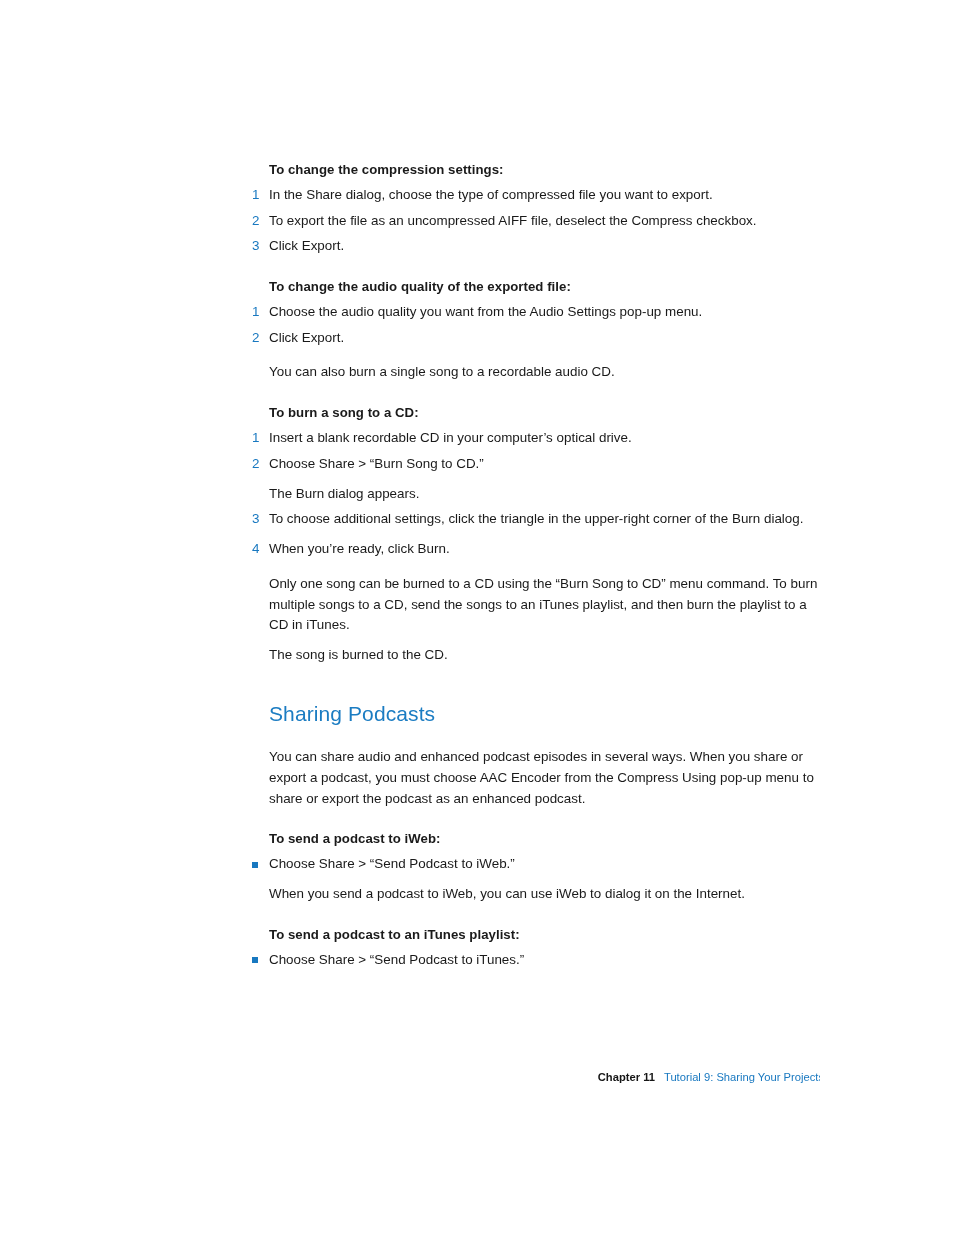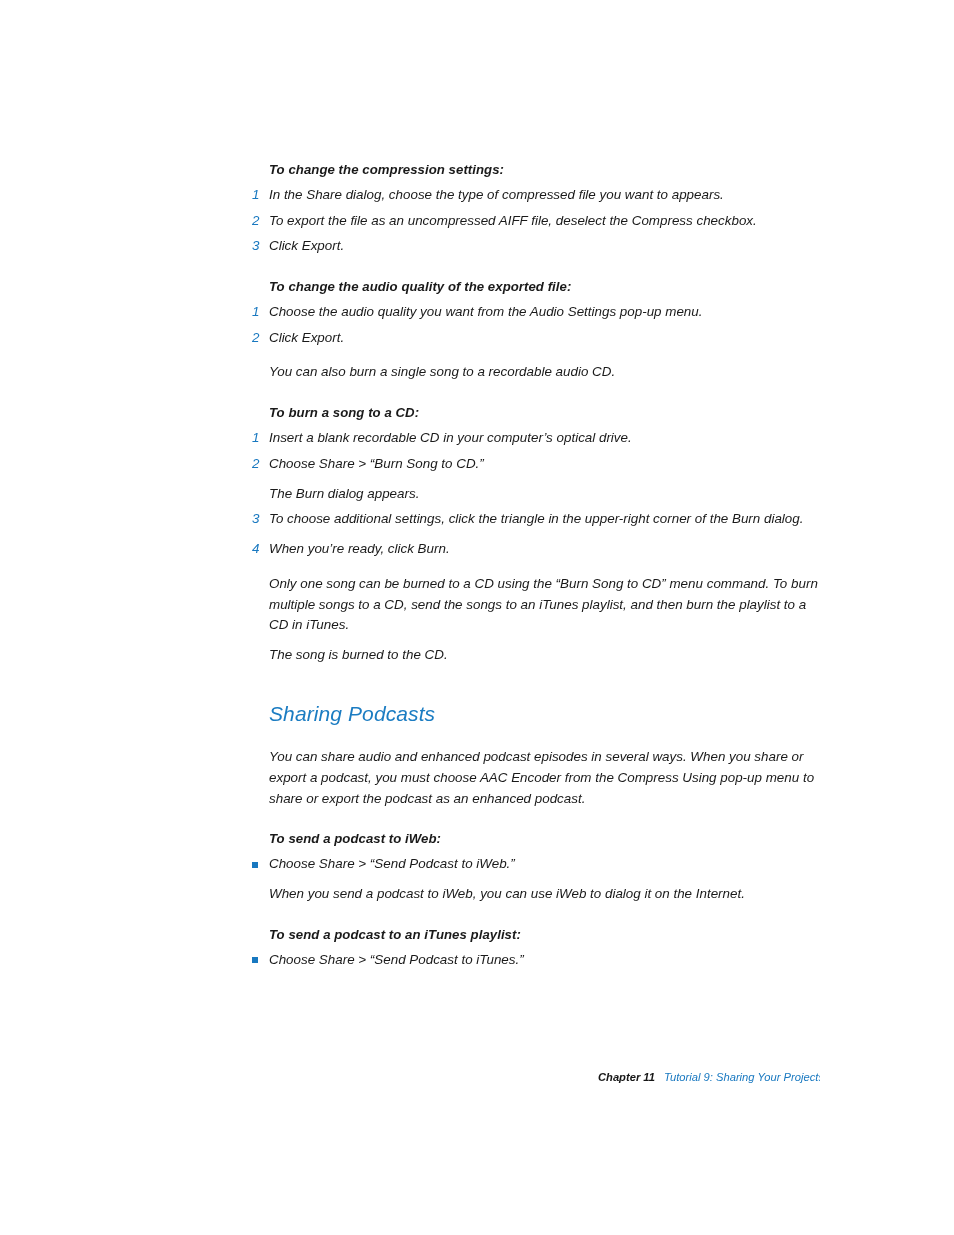--- a/index.html
+++ b/index.html
@@ -16,21 +16,20 @@
     -webkit-font-smoothing: antialiased;
   }
 
   .page {
     position: absolute;
     left: 0;
     top: 0;
     width: 820px;
     height: 1235px;
     overflow: hidden;
-    font-style: italic;
   }
 
   
   .content {
     position: absolute;
     left: 252px;
     top: 160px;
     width: 572px;
   }
 
@@ -143,21 +142,21 @@
 
 <div class="page">
 
   <div class="content">
 
     <div>
       <p class="proc-title">To change the compression settings:</p>
 
       <div class="step">
         <span class="marker">1</span>
-        <span>In the Share dialog, choose the type of compressed file you want to appears.</span>
+        <span>In the Share dialog, choose the type of compressed file you want to export.</span>
       </div>
 
       <div class="step">
         <span class="marker">2</span>
         <span>To export the file as an uncompressed AIFF file, deselect the Compress checkbox.</span>
       </div>
 
       <div class="step">
         <span class="marker">3</span>
         <span>Click Export.</span>

